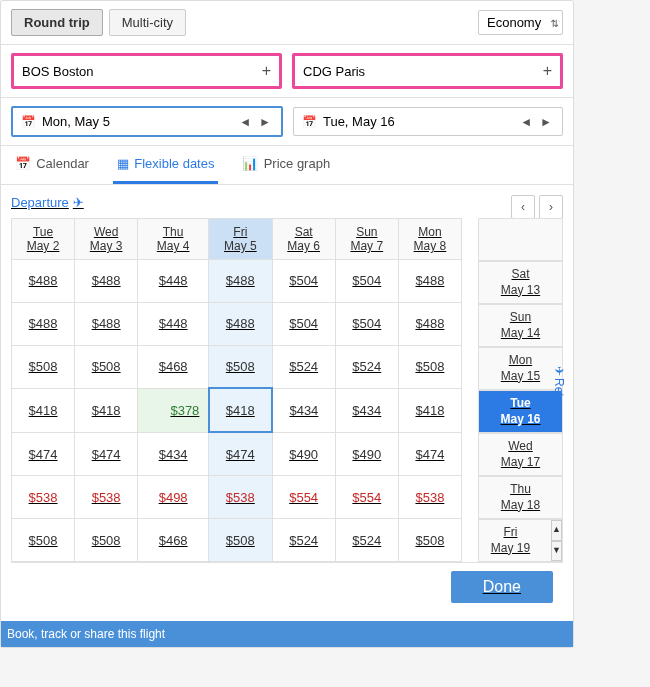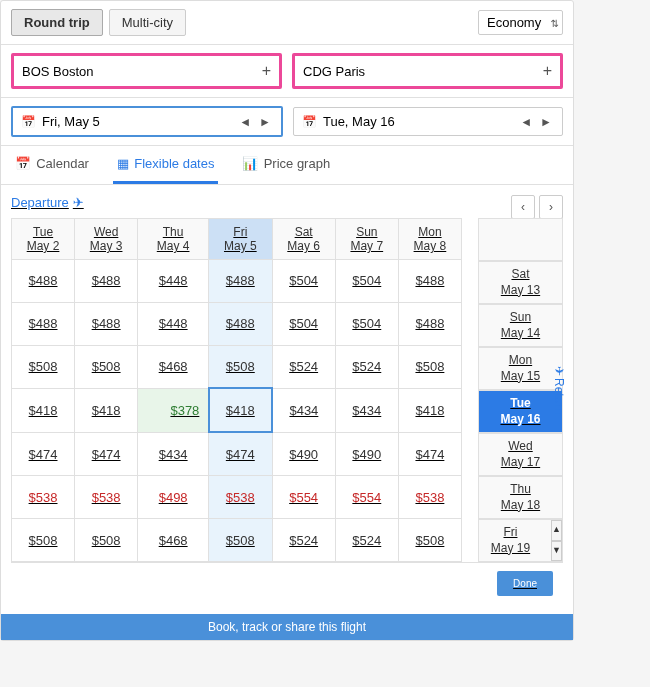--- a/index.html
+++ b/index.html
@@ -252,33 +252,33 @@
     .done-row {
       display: flex;
       justify-content: flex-end;
       padding: 8px 10px;
       border-top: 1px solid #e0e0e0;
     }
     .done-btn {
       background: #4a90d9;
       color: #fff;
       border: none;
-      padding: 7px 16px;
-      border-radius: 2px;
-      font-size: 10px;
+      padding: 7px 32px;
+      border-radius: 2px;
+      font-size: 16px;
       cursor: pointer;
       font-weight: 500;
     }
 
     
     .bottom-bar {
       background: #4a90d9;
       color: #fff;
       font-size: 12px;
-      text-align: center;
+      text-align: left;
       padding: 6px;
     }
   </style>
 </head>
 <body>
 
 <div class="container">
 
   <div class="top-bar">
     <button class="trip-btn active">Round trip</button>
@@ -300,21 +300,21 @@
     </div>
     <div class="location-field">
       <span>CDG Paris</span>
       <span class="add-btn">+</span>
     </div>
   </div>
 
   <div class="dates-row">
     <div class="date-field">
       <span class="cal-icon">📅</span>
-      <span>Fri, May 5</span>
+      <span>Mon, May 5</span>
       <div class="date-nav">
         <span>◄</span>
         <span>►</span>
       </div>
     </div>
     <div class="date-field normal">
       <span class="cal-icon">📅</span>
       <span>Tue, May 16</span>
       <div class="date-nav">
         <span>◄</span>

